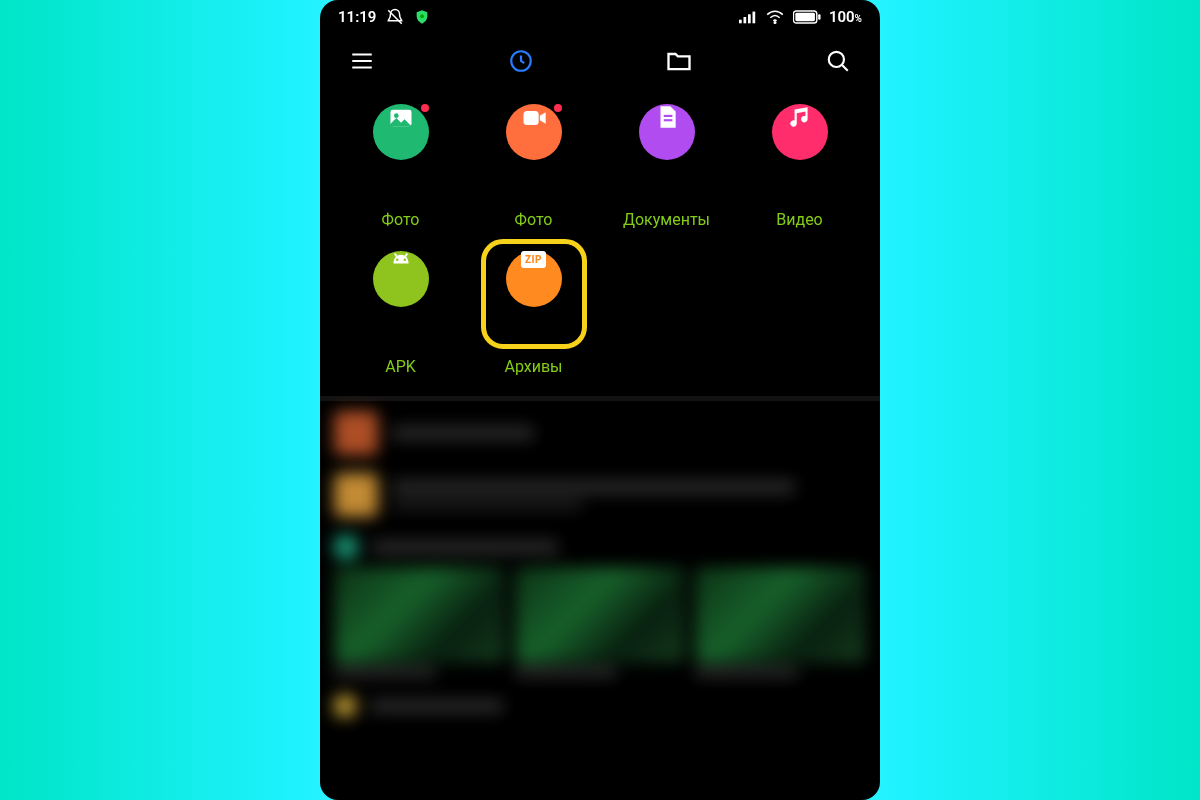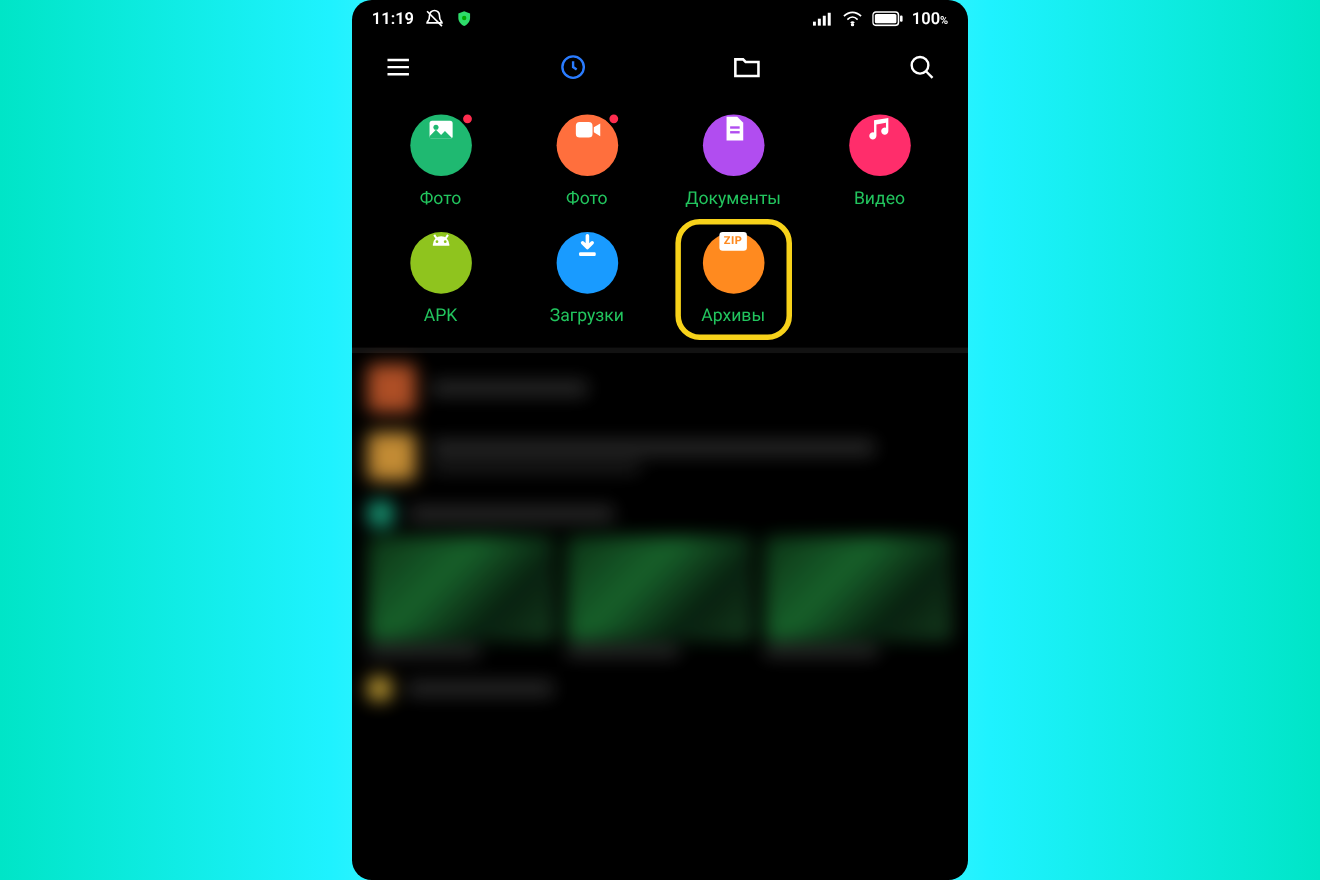--- a/index.html
+++ b/index.html
@@ -67,21 +67,21 @@
     align-items:center;
     gap:10px;
     cursor:pointer;
     position:relative;
   }
   .cat .bubble {
     width:56px;height:56px;border-radius:50%;
     display:flex;align-items:flex-start;justify-content:center;
     position:relative;
   }
-  .cat .label { font-size:16px; color:#22c55e; }
+  .cat .label { font-size:16px; color:#84cc16;margin-top:40px; }
   .badge {
     position:absolute; top:-2px; right:-2px;
     width:12px;height:12px;border-radius:50%;
     background:#ff2d4f; border:2px solid #000;
   }
   .highlight {
     position:absolute;
     top:-12px; left:50%; transform:translateX(-50%);
     width:106px; height:110px;
     border:5px solid #f7d21a;
@@ -250,29 +250,20 @@
             <path d="M6 9a6 6 0 0 1 12 0v1H6z"></path>
             <circle cx="9" cy="7" r="1" fill="#8fc41e"></circle>
             <circle cx="15" cy="7" r="1" fill="#8fc41e"></circle>
             <line x1="7" y1="2" x2="9" y2="5" stroke="#fff" stroke-width="1.5"></line>
             <line x1="17" y1="2" x2="15" y2="5" stroke="#fff" stroke-width="1.5"></line>
           </svg>
       </div>
       <span class="label">APK</span>
     </div>
 
-    <div class="cat">
-      <div class="bubble c-blue">
-        <svg width="26" height="26" viewBox="0 0 24 24" fill="#fff">
-            <path d="M12 3v10m0 0l-4-4m4 4l4-4" stroke="#fff" stroke-width="3" fill="none" stroke-linecap="round"></path>
-            <rect x="5" y="17" width="14" height="3" rx="1"></rect>
-          </svg>
-      </div>
-      <span class="label">Загрузки</span>
-    </div>
 
     <div class="cat">
       <div class="highlight"></div>
       <div class="bubble c-amber">
         <span class="zip-badge">ZIP</span>
       </div>
       <span class="label">Архивы</span>
     </div>
 
 

